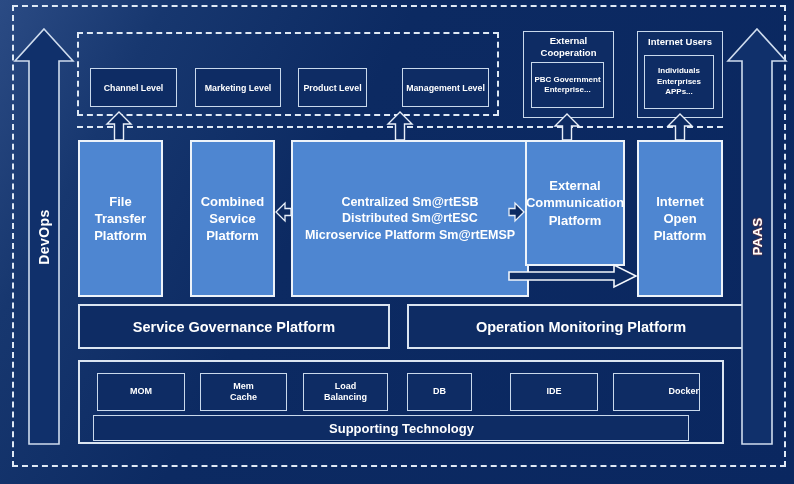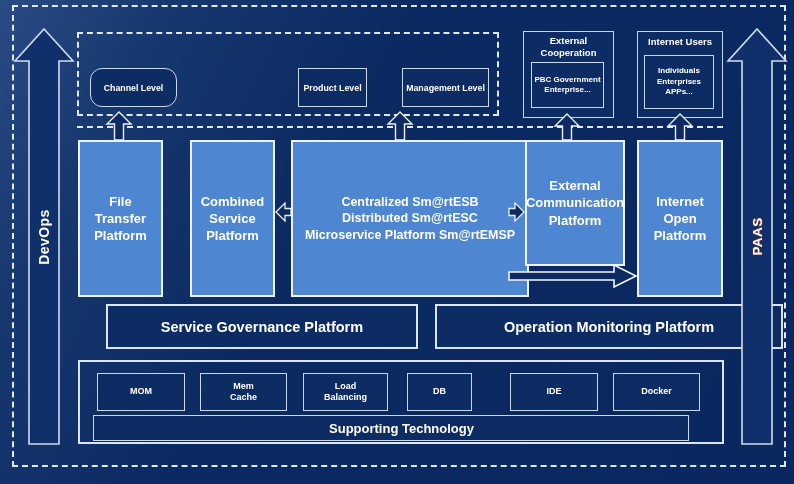--- a/index.html
+++ b/index.html
@@ -6,40 +6,41 @@
   .canvas{
     position:relative;width:794px;height:484px;overflow:hidden;
     font-family:"Liberation Sans","DejaVu Sans",sans-serif;color:#fff;
     background:linear-gradient(118deg,#2b4b84 0%,#17376f 16%,#0c2a62 40%,#0a2760 100%);
   }
   .abs{position:absolute;box-sizing:border-box;}
   .outer-dashed{left:12px;top:5px;width:774px;height:462px;border:2px dashed #dfe9f5;}
   .dashedbox{border:2px dashed #dfe9f5;}
   .panel{background:#0E2C64;border:1.5px solid #c9d9ec;display:flex;align-items:center;justify-content:center;text-align:center;white-space:pre-line;}
   .lightbox{background:#4E86D1;border:2px solid #edf3fa;display:flex;align-items:center;justify-content:center;text-align:center;white-space:pre-line;font-size:13px;font-weight:600;line-height:1.32;}
-  .bigpanel{background:#0E2C64;border:2px solid #dbe5f1;display:flex;align-items:center;justify-content:center;font-size:14.5px;font-weight:600;margin-left:28px;}
+  .bigpanel{background:#0E2C64;border:2px solid #dbe5f1;display:flex;align-items:center;justify-content:center;font-size:14.5px;font-weight:600;}
   .lvl{font-size:8.8px;font-weight:700;height:39px;top:68px;}
   .tech{font-size:9px;font-weight:600;top:373px;height:38px;line-height:1.25;}
   .smalltxt{font-size:8px;font-weight:600;line-height:1.3;}
   .grouptitle{font-size:9.5px;font-weight:700;line-height:1.25;text-align:center;white-space:pre-line;}
   .hdash{border-top:2px dashed #dfe9f5;height:0;}
   .vlabel{display:flex;align-items:center;justify-content:center;}
   .vlabel span{transform:rotate(-90deg);white-space:nowrap;font-weight:700;font-size:14px;letter-spacing:.4px;}
   .paas-text span{text-shadow:0 0 1.5px #8e3a2c,0 0 1.5px #8e3a2c;font-size:13.5px;}
   svg{display:block;overflow:visible;}
 </style>
 </head>
 <body>
 
 <div class="canvas">
 
   <div class="abs outer-dashed"></div>
 
   <div class="abs dashedbox" style="left:77px;top:32px;width:422px;height:84px;"></div>
-  <div class="abs panel lvl" style="left:90px;width:87px;border-radius:12px;"><span>Channel Level</span></div>
+  <div class="abs panel lvl" style="left:90px;width:87px;"><span>Channel Level</span></div>
+  <div class="abs panel lvl" style="left:195px;width:86px;"><span>Marketing Level</span></div>
   <div class="abs panel lvl" style="left:298px;width:69px;"><span>Product Level</span></div>
   <div class="abs panel lvl" style="left:402px;width:87px;"><span>Management Level</span></div>
 
   <div class="abs" style="left:523px;top:31px;width:91px;height:87px;background:#0E2C64;border:1.5px solid #c9d9ec;">
     <div class="grouptitle" style="margin-top:3px;">External
 Cooperation</div>
     <div class="abs panel smalltxt" style="left:7px;top:30px;width:73px;height:46px;">PBC Government
 Enterprise...</div>
   </div>
 
@@ -99,21 +100,21 @@
     </div>
 
   <div class="abs" style="left:78px;top:360px;width:646px;height:84px;border:2px solid #dbe5f1;"></div>
   <div class="abs panel tech" style="left:97px;width:88px;align-items:center;"><span>MOM</span></div>
   <div class="abs panel tech" style="left:200px;width:87px;"><span>Mem
 Cache</span></div>
   <div class="abs panel tech" style="left:303px;width:85px;"><span>Load
 Balancing</span></div>
   <div class="abs panel tech" style="left:407px;width:65px;"><span>DB</span></div>
   <div class="abs panel tech" style="left:510px;width:88px;"><span>IDE</span></div>
-  <div class="abs panel tech" style="left:613px;width:87px;"><span>Docker</span></div>
+  <div class="abs panel tech" style="left:613px;width:87px;justify-content:flex-end;"><span>Docker</span></div>
   <div class="abs panel" style="left:93px;top:415px;width:596px;height:26px;font-size:13px;font-weight:700;padding-left:21px;"><span>Supporting Technology</span></div>
 
   <svg class="abs" style="left:14px;top:28px;" width="60" height="417">
     <polygon points="30,1 59,33 45,33 45,416 15,416 15,33 1,33" fill="#10306B" stroke="#cfdcee" stroke-width="1.6"></polygon>
   </svg>
   <div class="abs vlabel" style="left:14px;top:28px;width:60px;height:417px;">
     <span>DevOps</span>
   </div>
 
   <svg class="abs" style="left:727px;top:28px;" width="60" height="417">

